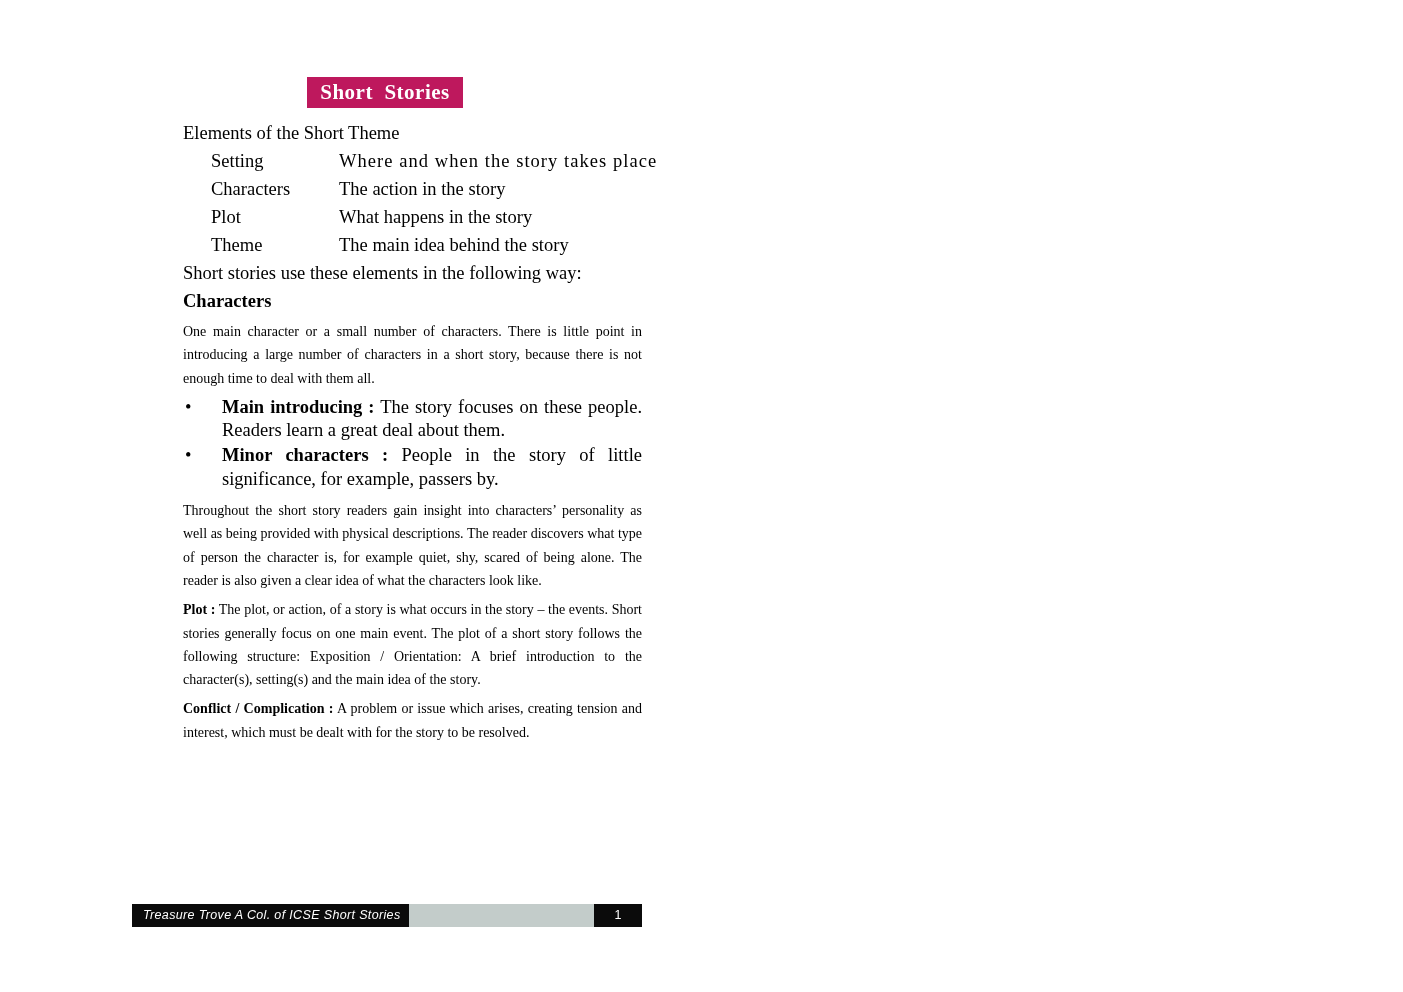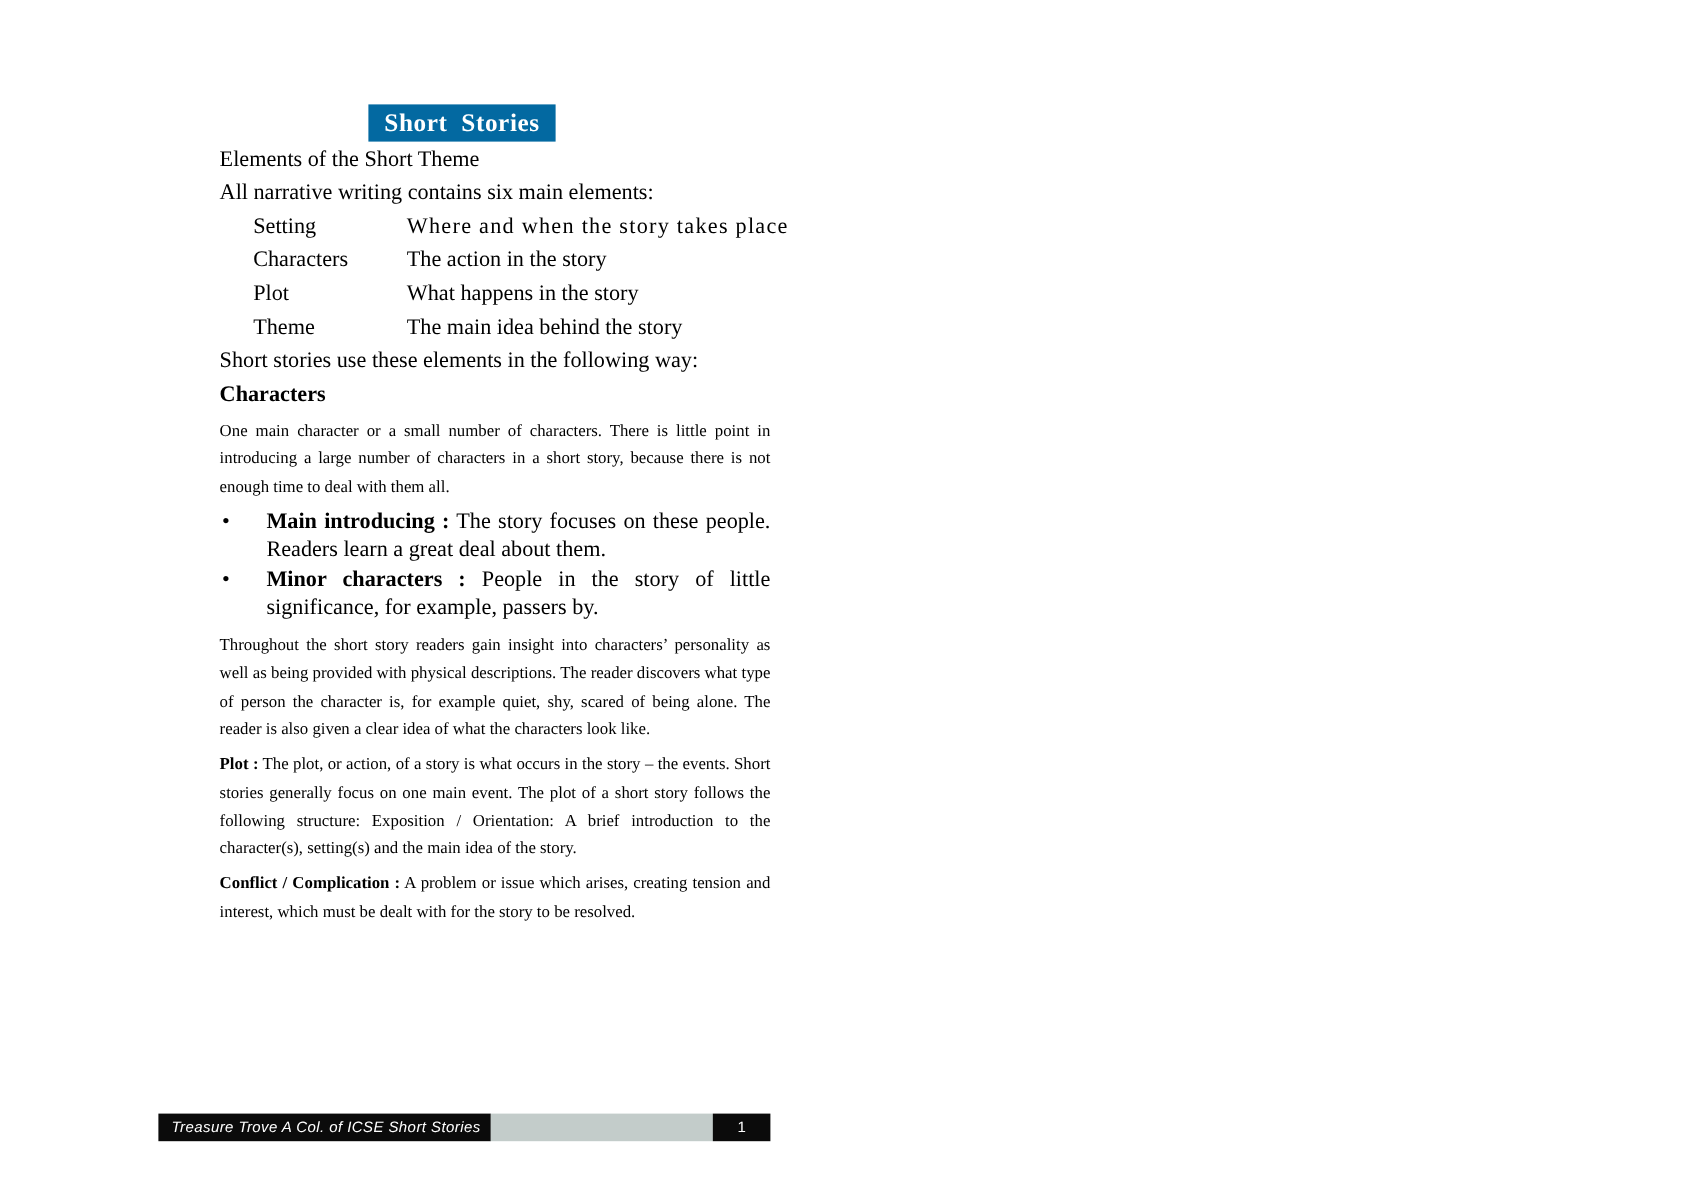--- a/index.html
+++ b/index.html
@@ -22,24 +22,24 @@
     top: 0;
     width: 1403px;
     height: 992px;
     background: #ffffff;
   }
 
   
   .title-banner {
     position: absolute;
     left: 307px;
-    top: 87px;
+    top: 77px;
     width: 156px;
     height: 31px;
-    background: #0369a1;
+    background: #be185d;
     color: #ffffff;
     font-weight: bold;
     font-size: 21px;
     line-height: 31px;
     text-align: center;
     letter-spacing: 0.5px;
     white-space: pre;
   }
 
   
@@ -129,21 +129,21 @@
     top: 0;
     font-size: 18.5px;
     line-height: 23.3px;
   }
   .b { font-weight: bold; }
 
   
   .footer {
     position: absolute;
     left: 132px;
-    top: 928px;
+    top: 904px;
     width: 510px;
     height: 23px;
     display: flex;
     flex-direction: row;
     align-items: stretch;
   }
   .footer-title {
     background: #0b0b0b;
     color: #ffffff;
     font-family: "Liberation Sans", "DejaVu Sans", sans-serif;
@@ -175,21 +175,20 @@
 <body>
 
 <div class="page">
 
   <div class="title-banner">Short  Stories</div>
 
   <div class="col">
 
     <div class="line">Elements  of  the  Short  Theme</div>
 
-    <div class="line">All  narrative  writing  contains  six  main  elements:</div>
 
 
     <div class="elem-row">
       <span class="term">Setting</span>
       <span class="desc wide">Where  and  when  the  story  takes  place</span>
     </div>
 
     <div class="elem-row">
       <span class="term">Characters</span>
       <span class="desc">The  action  in  the  story</span>

